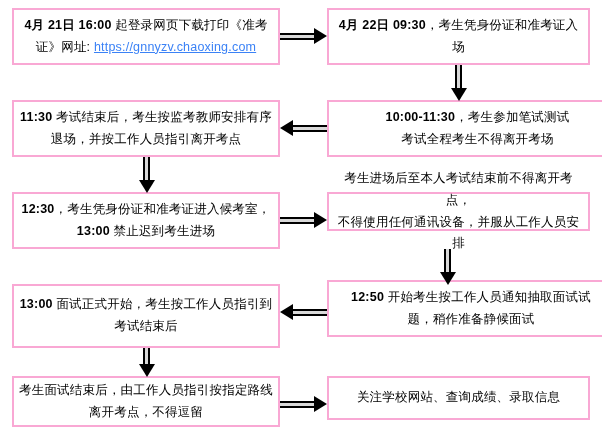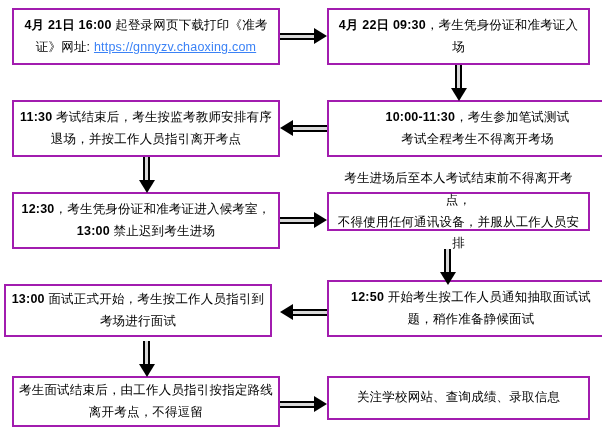--- a/index.html
+++ b/index.html
@@ -13,21 +13,21 @@
   #chart {
     position: relative;
     width: 602px;
     height: 448px;
     background: #ffffff;
     overflow: hidden;
   }
   .node {
     position: absolute;
     box-sizing: border-box;
-    border: 2px solid #a21caf;
+    border: 2px solid #f9a8d4;
     background: #ffffff;
     display: flex;
     align-items: center;
     justify-content: center;
     text-align: center;
     padding: 2px 4px;
     z-index: 2;
   }
   .node-text {
     font-size: 12.5px;
@@ -129,22 +129,22 @@
   <div class="conn conn-h" style="left:280px; top:217px; width:35px;"></div>
   <div class="arrowhead arrow-right" style="left:314px; top:212px;"></div>
 
   <div class="conn conn-v" style="left:444px; top:249px; height:25px;"></div>
   <div class="arrowhead arrow-down" style="left:439.5px; top:272px;"></div>
 
   <div class="node" style="left:327px; top:280px; width:288px; height:57px;">
     <div class="node-text"><div><b>12:50</b><span> 开始考生按工作人员通知抽取面试试</span></div><div><span>题，稍作准备静候面试</span></div></div>
   </div>
 
-  <div class="node" style="left:4px; top:284px; width:268px; height:53px;">
-    <div class="node-text"><div><b>13:00</b><span> 面试正式开始，考生按工作人员指引到</span></div><div><span>考场进行面试</span></div></div>
+  <div class="node" style="left:12px; top:284px; width:268px; height:64px;">
+    <div class="node-text"><div><b>13:00</b><span> 面试正式开始，考生按工作人员指引到</span></div><div><span>考试结束后</span></div></div>
   </div>
 
   <div class="conn conn-h" style="left:292px; top:309px; width:35px;"></div>
   <div class="arrowhead arrow-left" style="left:280px; top:304px;"></div>
 
   <div class="conn conn-v" style="left:143px; top:341px; height:25px;"></div>
   <div class="arrowhead arrow-down" style="left:138.5px; top:364px;"></div>
 
   <div class="node" style="left:12px; top:376px; width:268px; height:51px;">
     <div class="node-text"><div><span>考生面试结束后，由工作人员指引按指定路线</span></div><div><span>离开考点，不得逗留</span></div></div>

